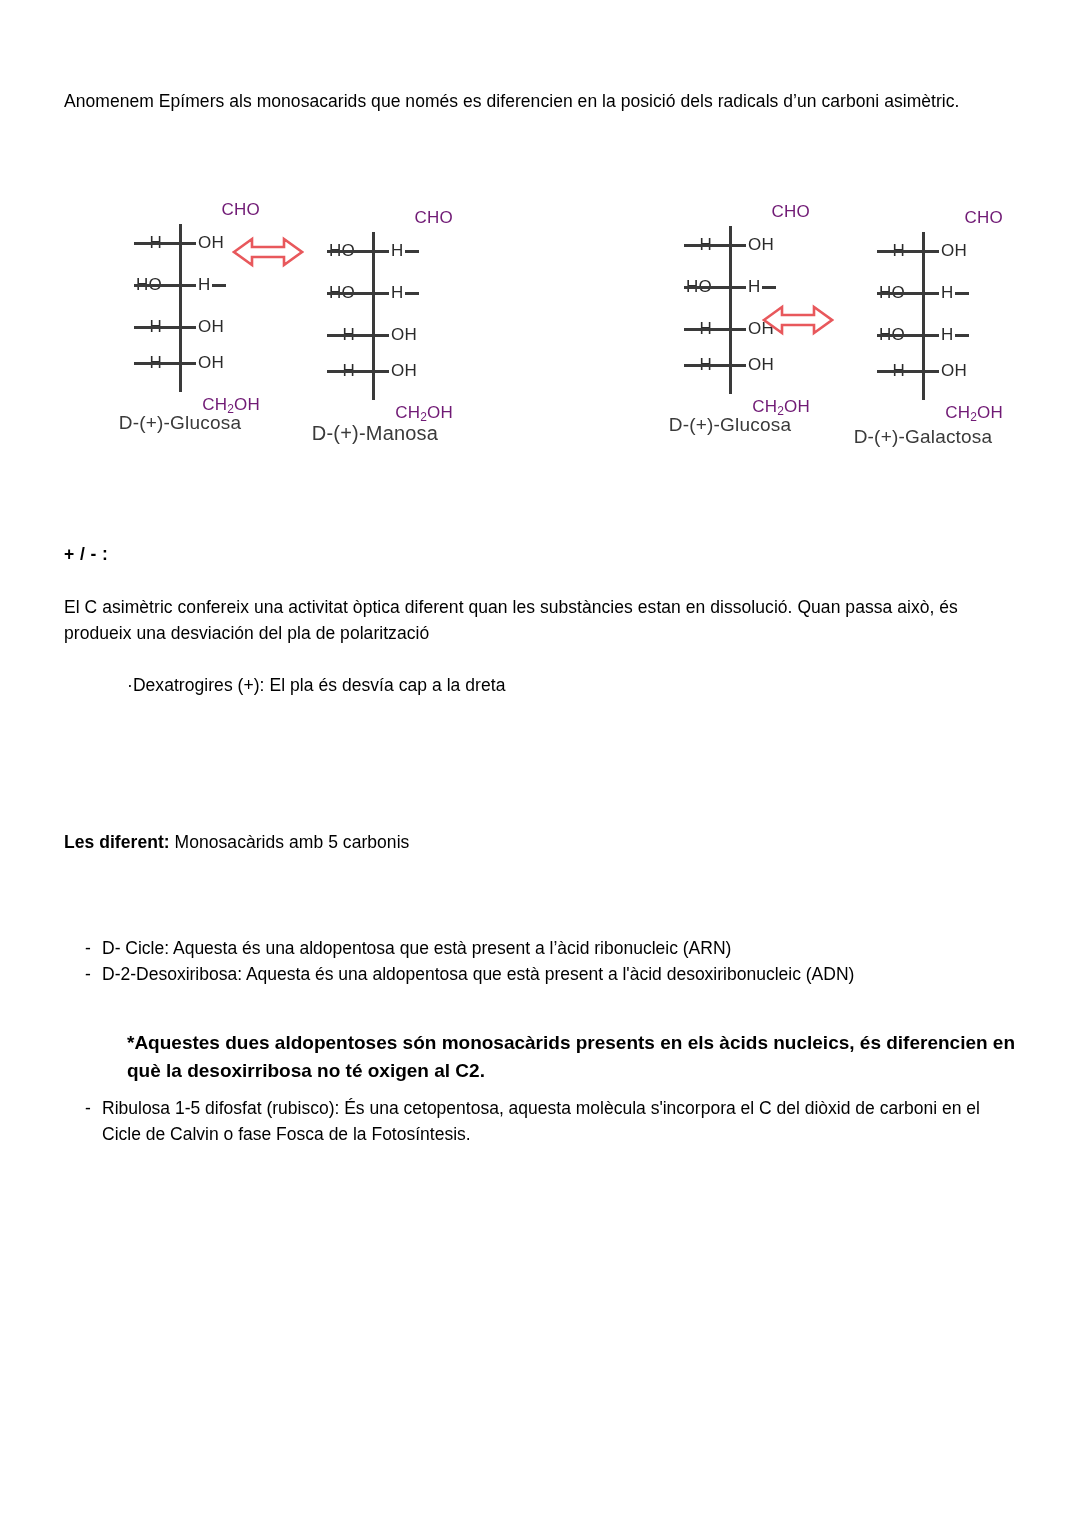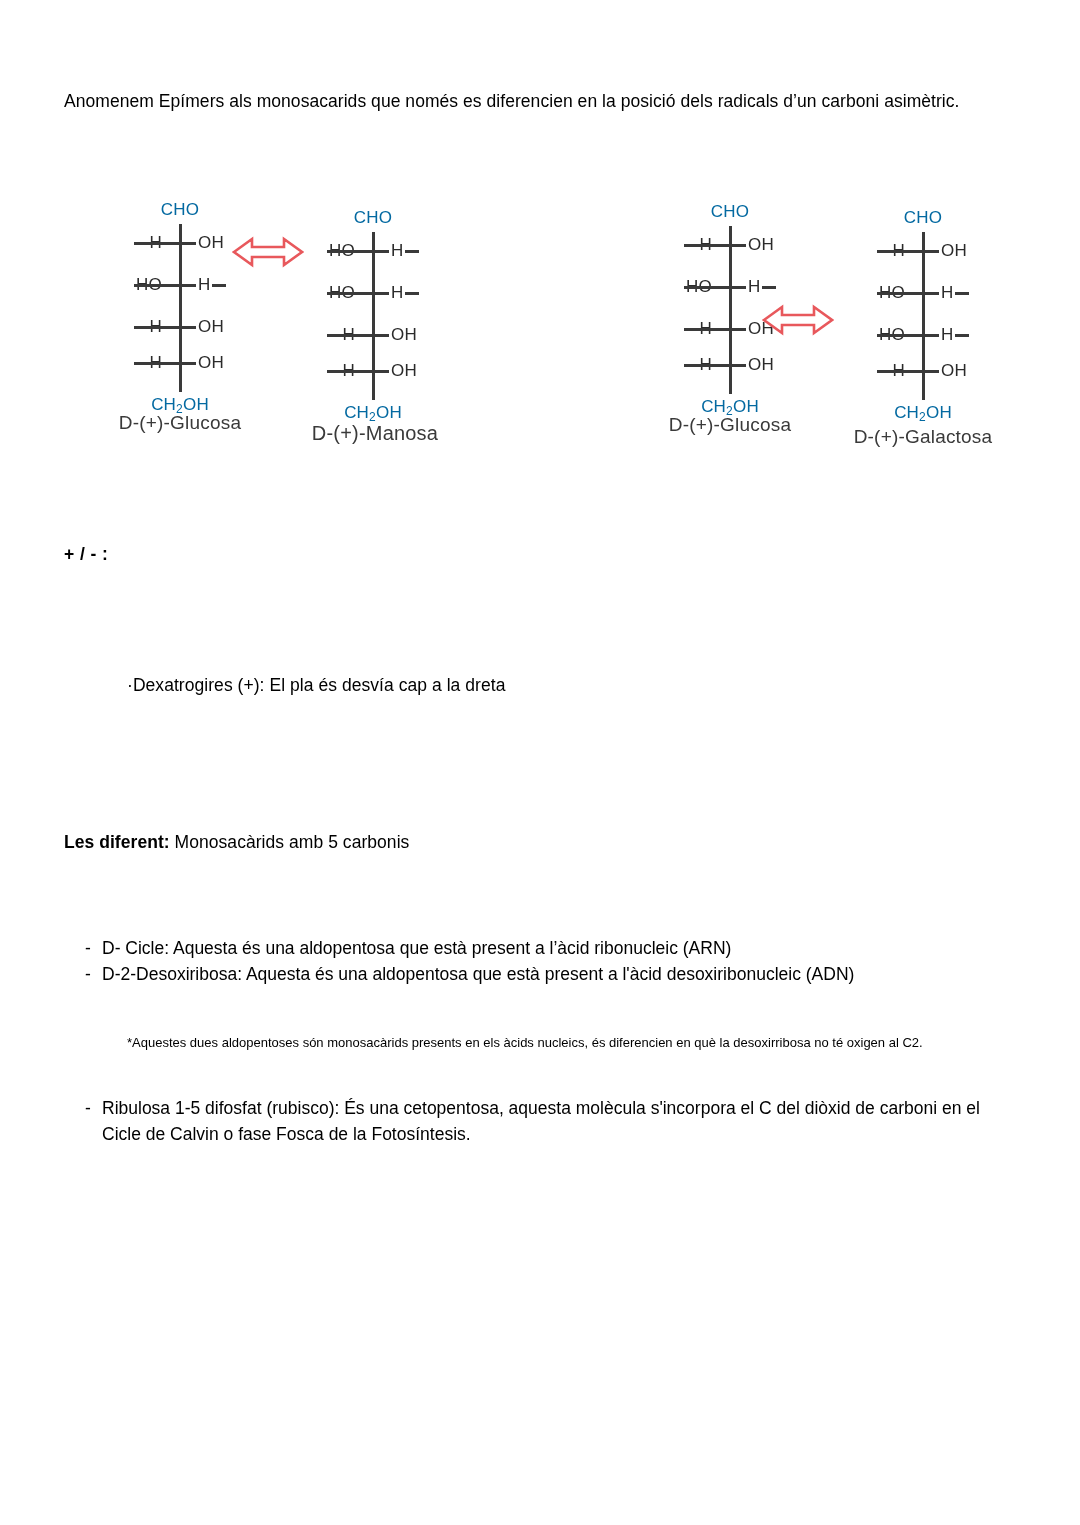--- a/index.html
+++ b/index.html
@@ -81,46 +81,47 @@
   }
   .bullet-text { flex: 1 1 auto; }
 
   #bullet-ribosa   { left: 64px; top: 935px; width: 930px; }
   #bullet-desoxi   { left: 64px; top: 961px; width: 950px; }
   #bullet-ribulosa { left: 64px; top: 1095px; width: 940px; }
 
   #note-aldopentoses {
     position: absolute;
     left: 127px; top: 1029px; width: 890px;
-    font-size: 13px;
+    font-size: 19px;
     line-height: 28px;
+    font-weight: bold;
   }
 
   
   #fischer-figure {
     position: absolute;
     left: 0; top: 190px;
     width: 1080px;
     height: 280px;
   }
 
   .molecule {
     position: absolute;
     width: 160px;
     height: 215px;
   }
 
   .mol-top-label, .mol-bottom-label {
     position: absolute;
     left: 0;
     width: 160px;
-    text-align: center;
+    text-align: right;
     font-family: "Liberation Sans", sans-serif;
     font-size: 17px;
-    color: #0369a1;
+    color: #701a75;
     letter-spacing: 0.2px;
   }
   .mol-top-label { top: 0px; }
   .mol-bottom-label { bottom: 0px; }
   .mol-bottom-label sub {
     font-size: 12px;
     vertical-align: baseline;
     position: relative;
     top: 3px;
   }
@@ -327,20 +328,21 @@
 
     <div id="label-glucosa-1">D-(+)-Glucosa</div>
     <div id="label-manosa">D-(+)-Manosa</div>
     <div id="label-glucosa-2">D-(+)-Glucosa</div>
     <div id="label-galactosa">D-(+)-Galactosa</div>
 
   </div>
 
   <div class="para" id="plusminus-heading">+  / - :</div>
 
+  <div class="para" id="optical-paragraph">El C asimètric confereix una activitat òptica diferent quan les substàncies estan en dissolució. Quan passa això, és produeix una desviación del pla de polarització</div>
 
   <div class="para" id="rotation-list">
     <span class="rot-line">·Dexatrogires (+): El pla és desvía cap a la dreta</span>
   </div>
 
 
   <div class="para" id="pentoses-heading">
     <span class="lead-bold">Les diferent:</span><span> Monosacàrids amb 5 carbonis</span>
   </div>
 

